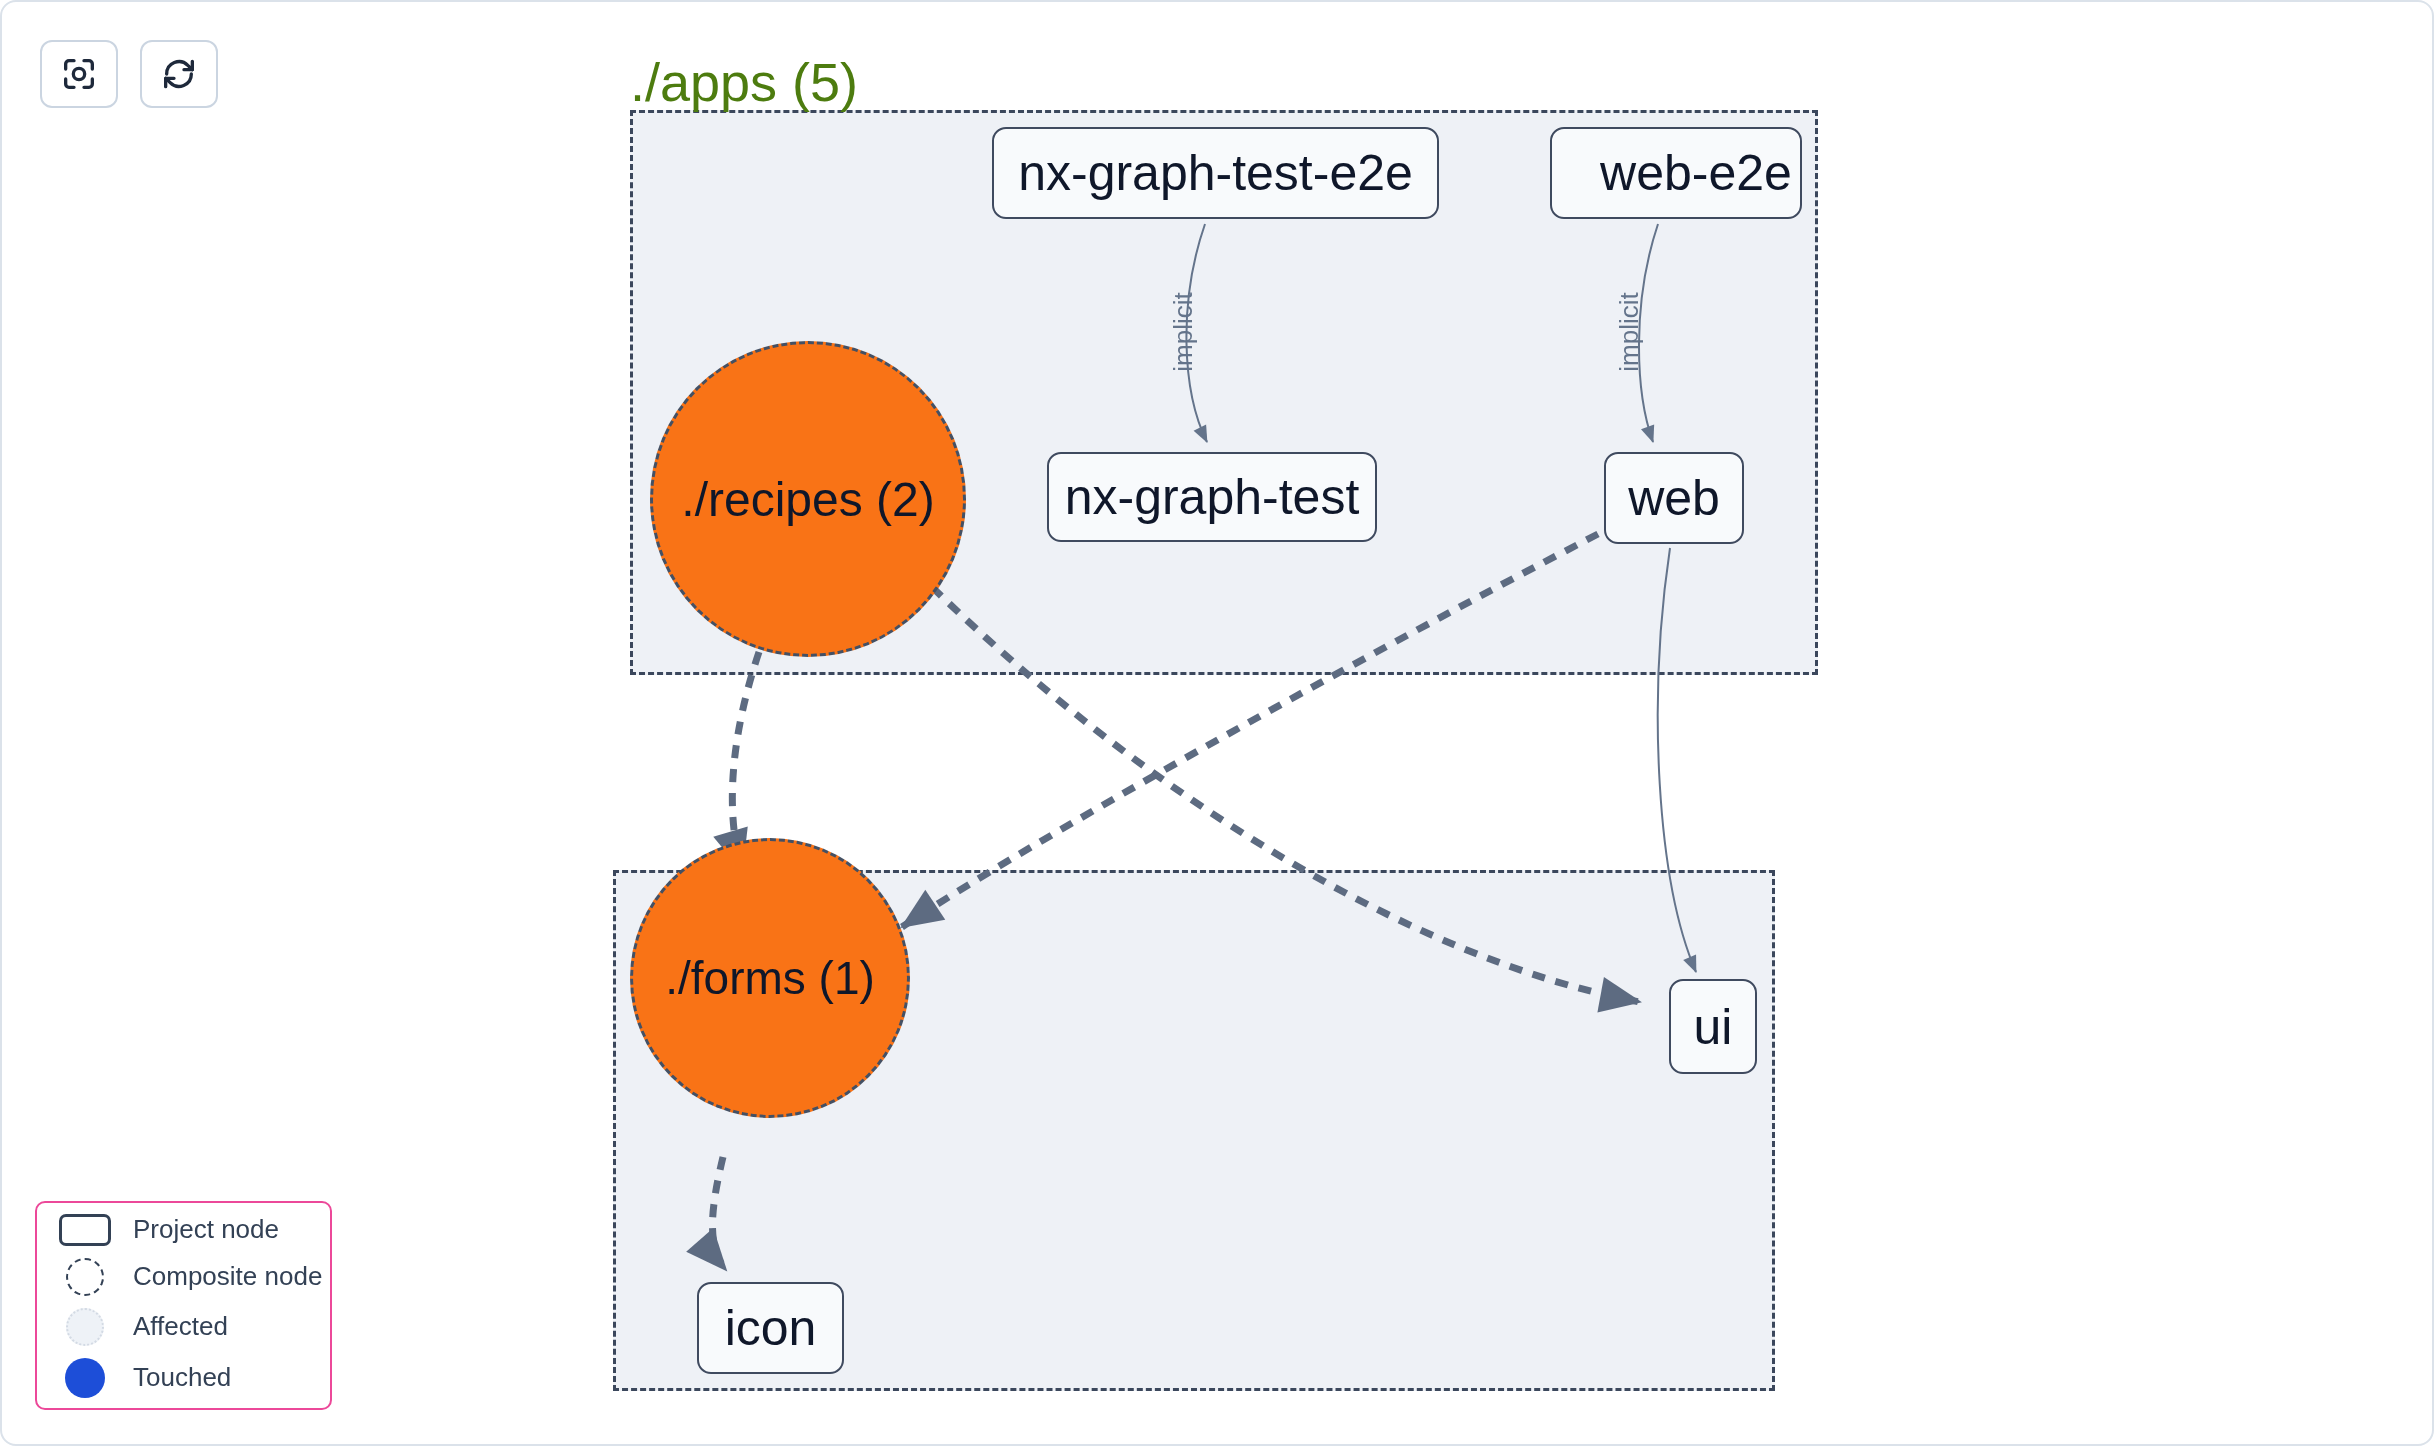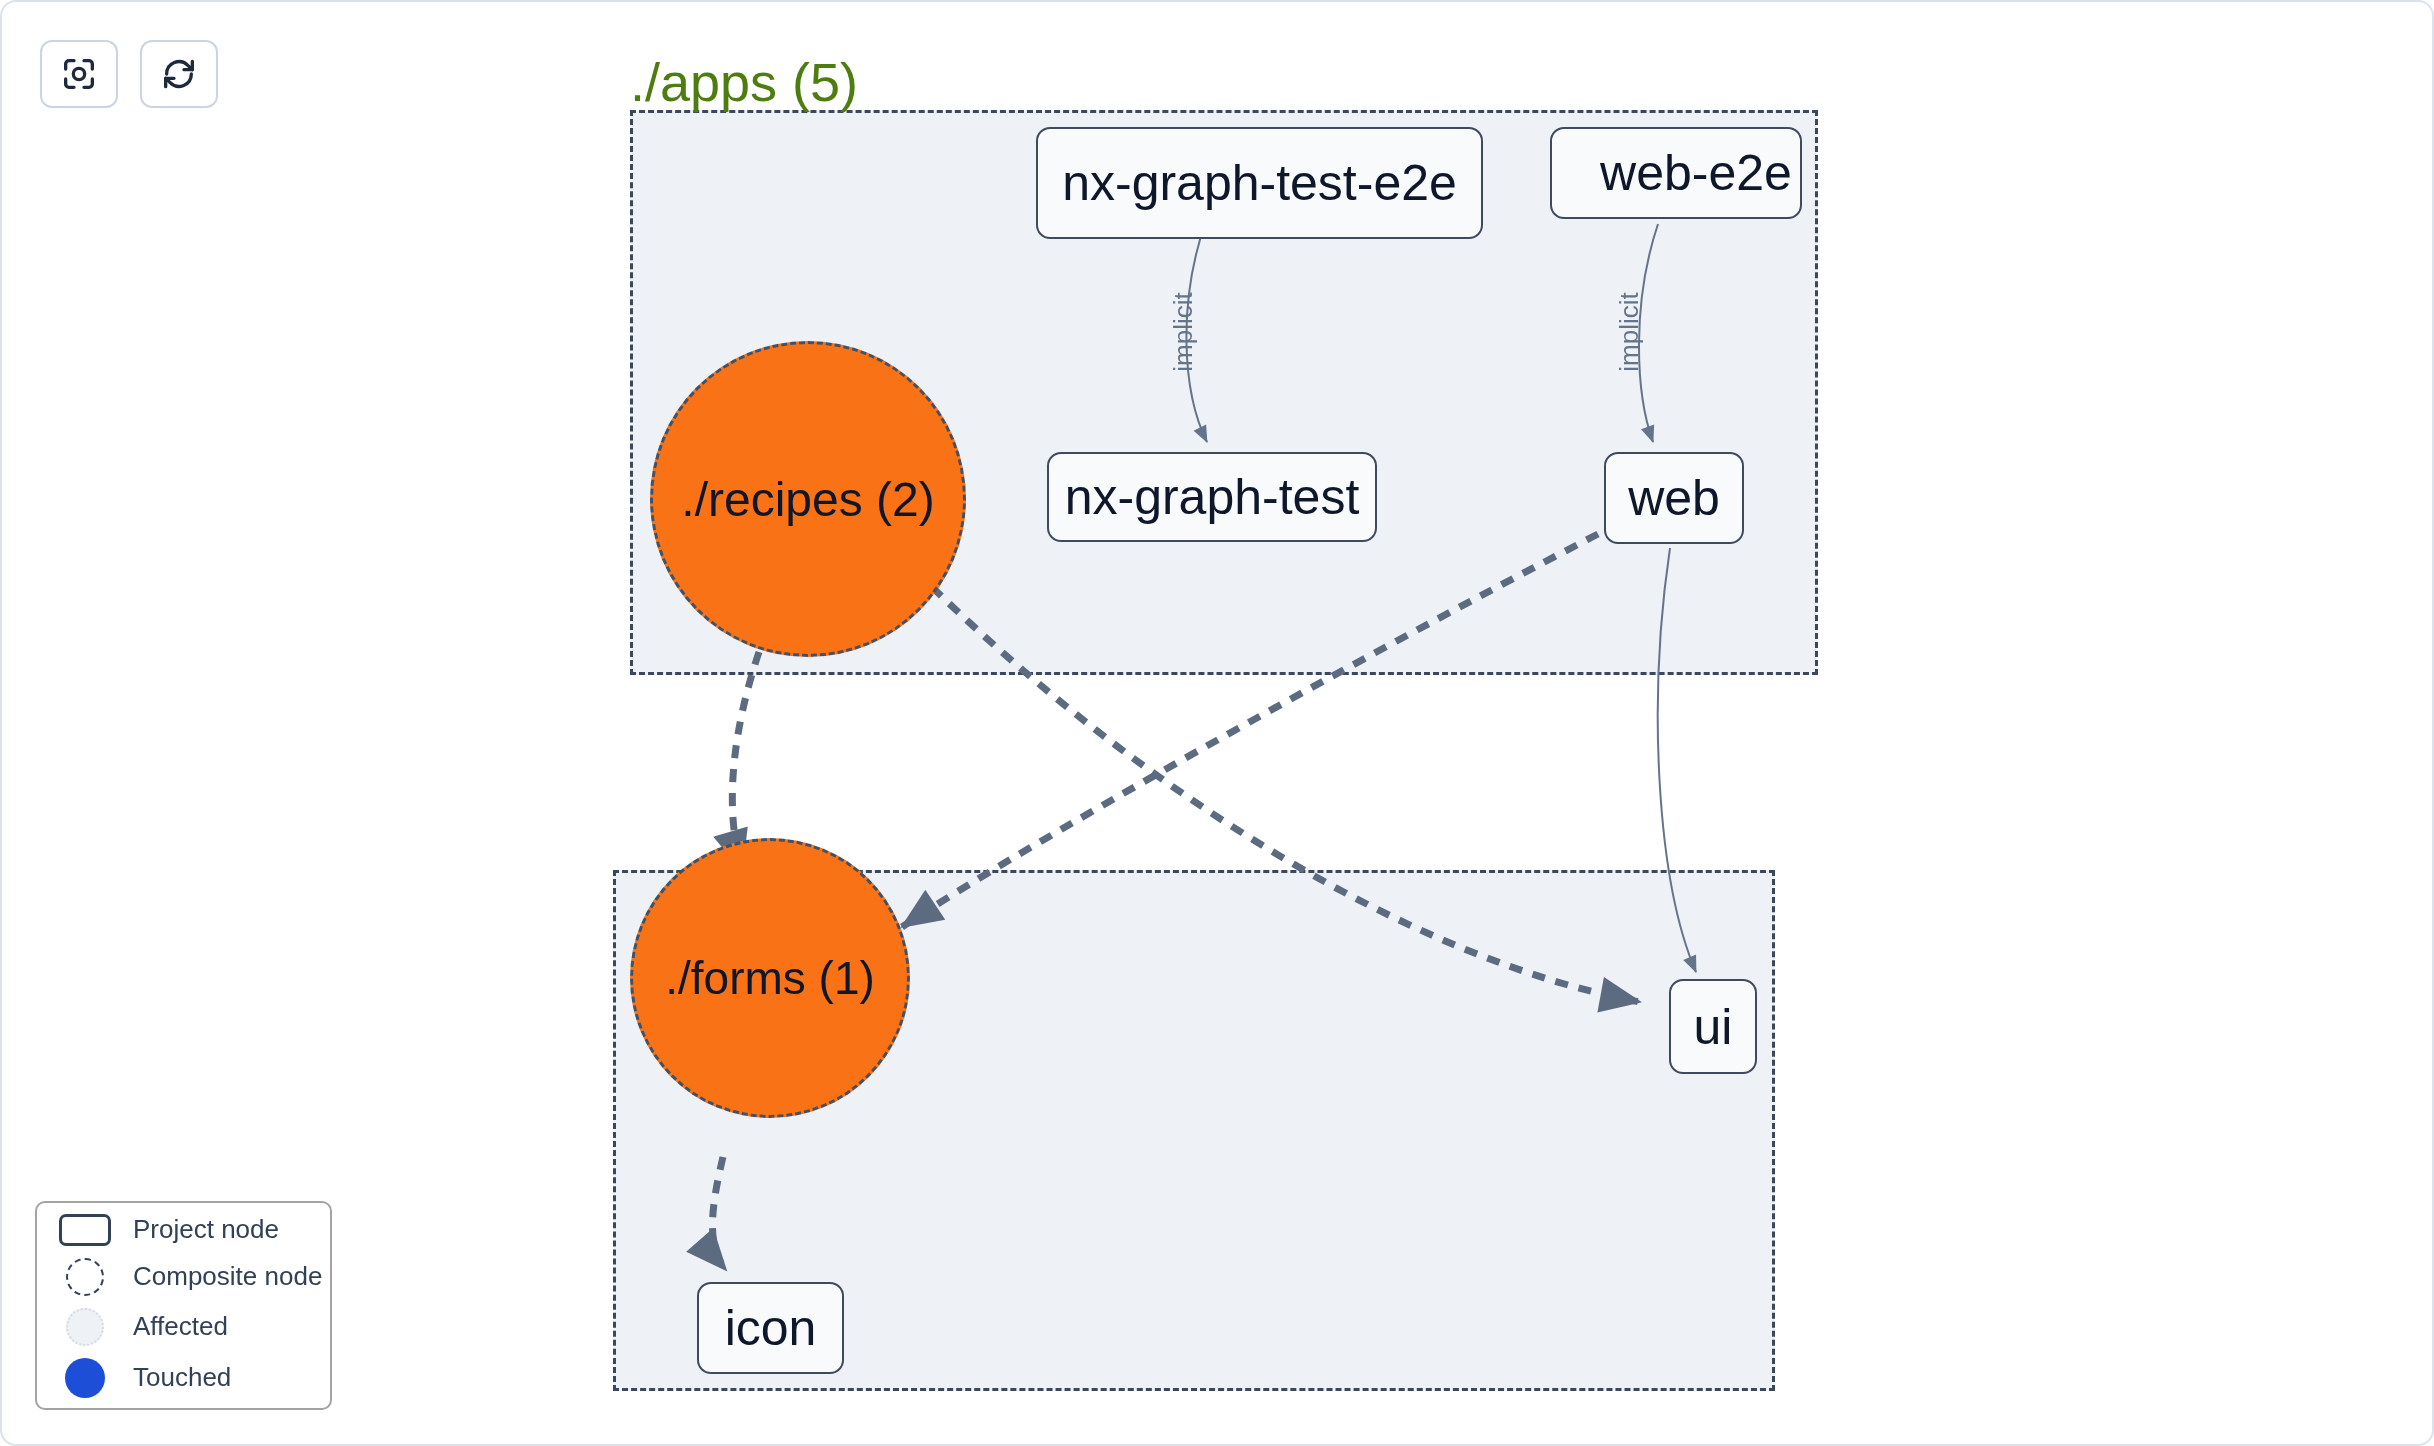--- a/index.html
+++ b/index.html
@@ -63,21 +63,21 @@
     display:flex;align-items:center;justify-content:center;
     font-size:48px;color:#0f172a;
     z-index:3;cursor:pointer;
   }
 
   
   .legend{
     position:absolute;left:33px;top:1199px;
     width:297px;height:209px;
     background:#ffffff;
-    border:2px solid #a3a3a3;border-radius:10px;
+    border:2px solid #ec4899;border-radius:10px;
     z-index:4;
     display:flex;flex-direction:column;justify-content:center;
     gap:12px;padding:10px 0;text-align:right;
   }
   .legend-row{display:flex;align-items:center;}
   .legend-glyph{width:96px;display:flex;align-items:center;justify-content:center;flex:0 0 96px;}
   .legend-label{font-size:26px;color:#334155;}
   .g-project{width:52px;height:32px;border:3px solid #334155;border-radius:7px;background:#ffffff;}
   .g-composite{width:38px;height:38px;border:2.5px dashed #334155;border-radius:50%;background:#ffffff;}
   .g-affected{width:38px;height:38px;border:2px dotted #d3dae4;border-radius:50%;background:#eef2f7;}
@@ -136,21 +136,21 @@
     <text class="edge-label" transform="translate(1636,330) rotate(-90)" text-anchor="middle">implicit</text>
   </svg>
 
   <div class="cnode" style="left:648px;top:339px;width:316px;height:316px;">
     <span>./recipes (2)</span>
   </div>
   <div class="cnode" style="left:628px;top:836px;width:280px;height:280px;font-size:46px;">
     <span>./forms (1)</span>
   </div>
 
-  <div class="pnode" style="left:990px;top:125px;width:447px;height:112px;margin-left:44px;">
+  <div class="pnode" style="left:990px;top:125px;width:447px;height:92px;">
     <span>nx-graph-test-e2e</span>
   </div>
   <div class="pnode" style="left:1548px;top:125px;width:252px;height:92px;padding-left:40px;">
     <span>web-e2e</span>
   </div>
   <div class="pnode" style="left:1045px;top:450px;width:330px;height:90px;">
     <span>nx-graph-test</span>
   </div>
   <div class="pnode" style="left:1602px;top:450px;width:140px;height:92px;">
     <span>web</span>

